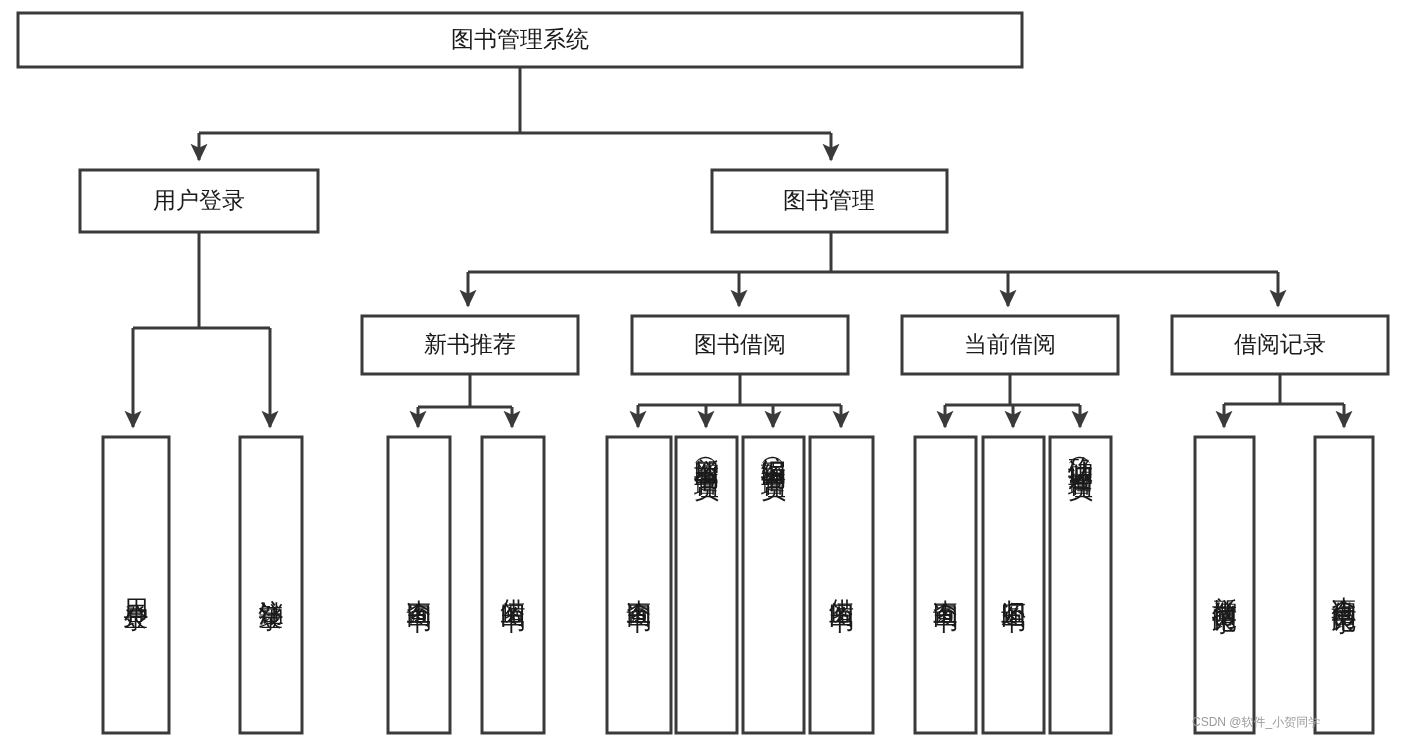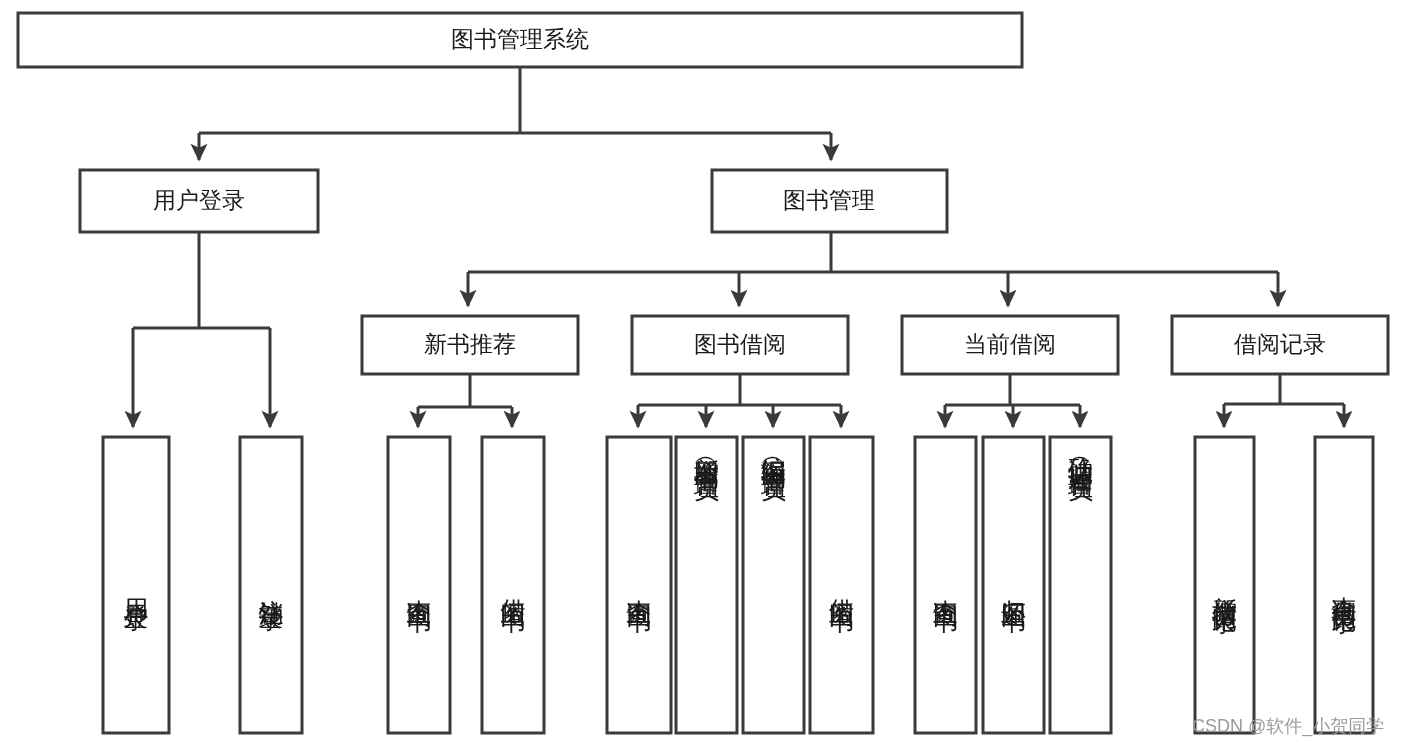--- a/index.html
+++ b/index.html
@@ -65,21 +65,21 @@
     align-items: center;
     justify-content: center;
     box-sizing: border-box;
     pointer-events: auto;
   }
   .watermark {
     position: absolute;
     left: 1192px;
     top: 714px;
     font-family: "Liberation Sans", "DejaVu Sans", sans-serif;
-    font-size: 18px;
+    font-size: 12px;
     color: #9a9a9a;
     white-space: nowrap;
     user-select: none;
   }
 </style>
 </head>
 <body>
 
 <div id="diagram-root">
 

